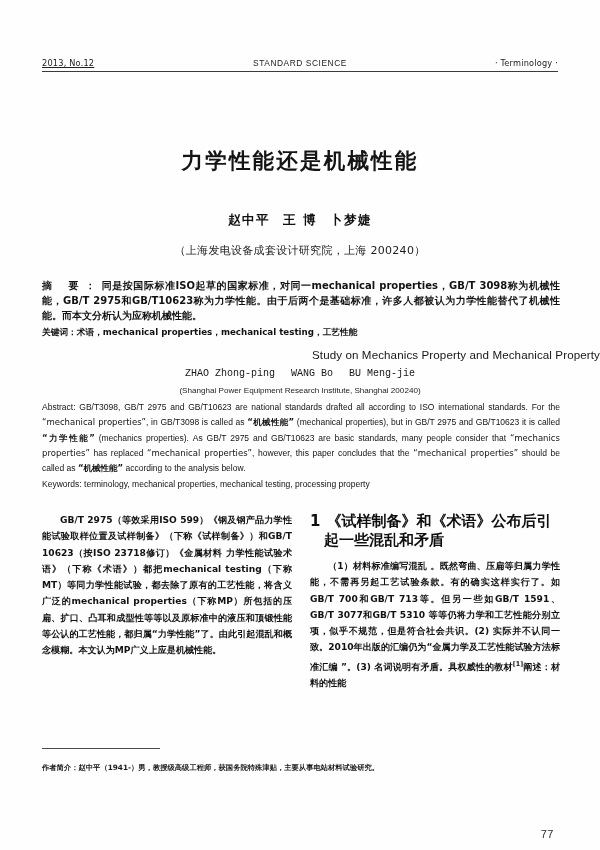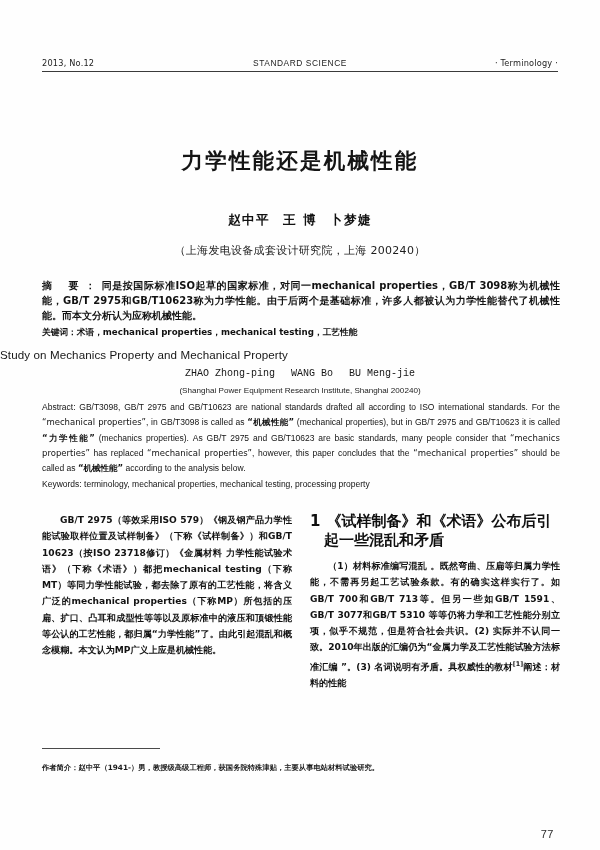--- a/index.html
+++ b/index.html
@@ -32,21 +32,21 @@
     right: 42px;
     display: flex;
     justify-content: space-between;
     align-items: flex-end;
     font-size: 8.2px;
     letter-spacing: .2px;
     color: #222;
     padding-bottom: 3px;
     border-bottom: 1px solid #3a3a3a;
   }
-  .runhead .rh-left { font-family: "DejaVu Sans", sans-serif; }
+  .runhead .rh-left { font-family: "DejaVu Sans", sans-serif; text-decoration: underline; }
   .runhead .rh-center {
     font-family: "Liberation Sans", sans-serif;
     letter-spacing: .55px;
     font-size: 8.4px;
     position: absolute;
     left: 0; right: 0;
     text-align: center;
     bottom: 3px;
   }
   .runhead .rh-right { font-family: "DejaVu Sans", sans-serif; }
@@ -106,21 +106,21 @@
     line-height: 15px;
     color: #121212;
     font-weight: bold;
   }
 
   
   .title-en {
     position: absolute;
     top: 348px;
     left: 0; right: 0;
-    text-align: left;
+    text-align: right;
     font-size: 11.6px;
     font-family: "Liberation Sans", sans-serif;
     color: #161616;
     letter-spacing: .1px;
   }
   .authors-en {
     position: absolute;
     top: 368px;
     left: 0; right: 0;
     text-align: center;
@@ -257,21 +257,21 @@
 
   <div class="abs-en">
     <span>Abstract:</span><span> GB/T3098, GB/T 2975 and GB/T10623 are national standards drafted all according to ISO international standards. For the </span><span class="q">“mechanical properties”</span><span>, in GB/T3098 is called as </span><span class="cn">“机械性能”</span><span> (mechanical properties), but in GB/T 2975 and GB/T10623 it is called </span><span class="cn">“力学性能”</span><span> (mechanics properties). As GB/T 2975 and GB/T10623 are basic standards, many people consider that </span><span class="q">“mechanics properties”</span><span> has replaced </span><span class="q">“mechanical properties”</span><span>, however, this paper concludes that the </span><span class="q">“mechanical properties”</span><span> should be called as </span><span class="cn">“机械性能”</span><span> according to the analysis below.</span>
   </div>
 
   <div class="kw-en">Keywords:  terminology, mechanical properties, mechanical testing, processing property</div>
 
   <div class="cols">
 
     <div class="col">
-      <p class="body-p">GB/T 2975（等效采用ISO 579）《钢及钢产品力学性能试验取样位置及试样制备》（下称《试样制备》）和GB/T 10623（按ISO 23718修订）《金属材料 力学性能试验术语》（下称《术语》）都把mechanical testing（下称MT）等同力学性能试验，都去除了原有的工艺性能，将含义广泛的mechanical properties（下称MP）所包括的压扁、扩口、凸耳和成型性等等以及原标准中的液压和顶锻性能等公认的工艺性能，都归属“力学性能”了。由此引起混乱和概念模糊。本文认为MP广义上应是机械性能。</p>
+      <p class="body-p">GB/T 2975（等效采用ISO 599）《钢及钢产品力学性能试验取样位置及试样制备》（下称《试样制备》）和GB/T 10623（按ISO 23718修订）《金属材料 力学性能试验术语》（下称《术语》）都把mechanical testing（下称MT）等同力学性能试验，都去除了原有的工艺性能，将含义广泛的mechanical properties（下称MP）所包括的压扁、扩口、凸耳和成型性等等以及原标准中的液压和顶锻性能等公认的工艺性能，都归属“力学性能”了。由此引起混乱和概念模糊。本文认为MP广义上应是机械性能。</p>
     </div>
 
     <div class="col">
       <h2 class="sec-head">
         <span class="num">1</span><span>《试样制备》和《术语》公布后引起一些混乱和矛盾</span>
       </h2>
       <p class="body-p"><span>（1）材料标准编写混乱 。既然弯曲、压扁等归属力学性能，不需再另起工艺试验条款。有的确实这样实行了。如GB/T 700和GB/T 713等。但另一些如GB/T 1591、GB/T 3077和GB/T 5310 等等仍将力学和工艺性能分别立项，似乎不规范，但是符合社会共识。(2) 实际并不认同一致。2010年出版的汇编仍为“金属力学及工艺性能试验方法标准汇编 ”。(3) 名词说明有矛盾。具权威性的教材</span><span class="sup">[1]</span><span>阐述：材料的性能</span></p>
     </div>
 
   </div>

